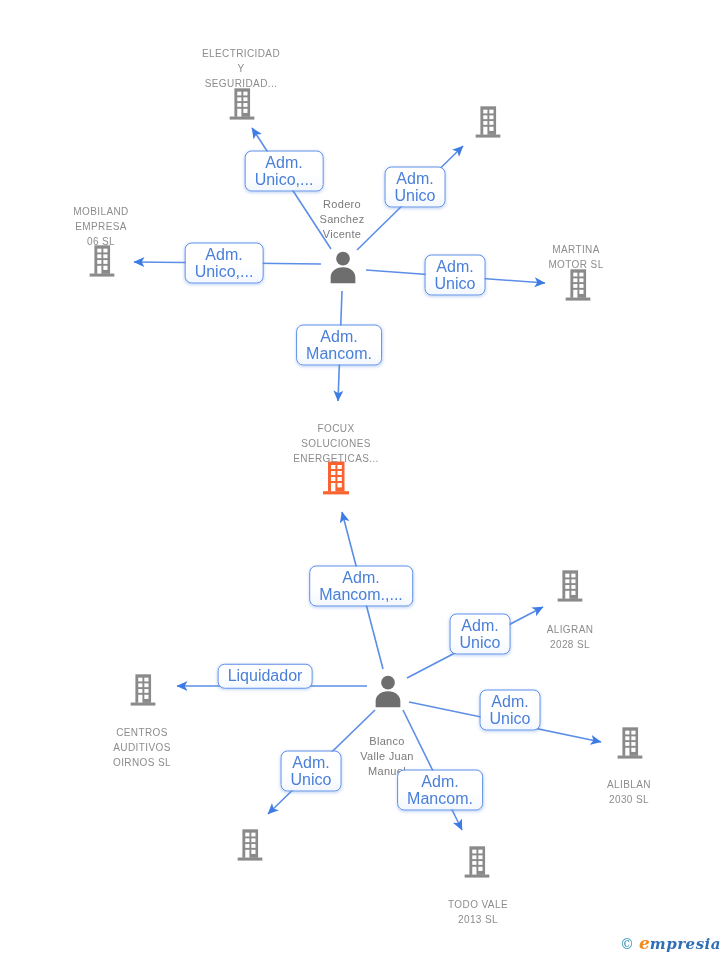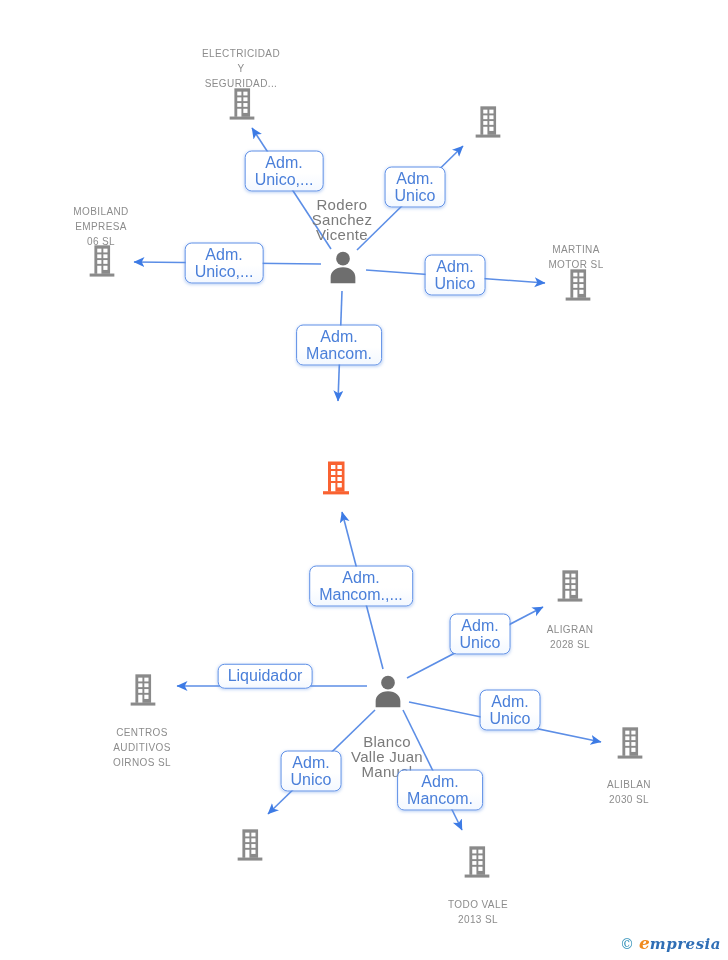--- a/index.html
+++ b/index.html
@@ -11,21 +11,21 @@
   .edges line{stroke:#5C8EE6;stroke-width:1.6;}
   .node-icon{position:absolute;transform:translate(-50%,-50%);z-index:2;line-height:0;}
   .node-icon svg{display:block;}
   .node-label{
     position:absolute;transform:translateX(-50%);z-index:2;
     white-space:pre-line;text-align:center;
   }
   .company-label{
     font-size:10px;font-weight:normal;line-height:15px;color:#8C8C8C;letter-spacing:.4px;margin-top:13px;
   }
-  .person-label{font-size:15px;line-height:15px;color:#7A7A7A;letter-spacing:.3px;}
+  .person-label{font-size:11px;line-height:15px;color:#7A7A7A;letter-spacing:.3px;}
   .edge-label{
     position:absolute;transform:translate(-50%,-50%);z-index:3;
     background:linear-gradient(180deg,#ffffff 55%,#f3f8ff 100%);
     border:1.6px solid #5C8EE6;border-radius:7px;
     padding:3px 9px;font-size:16px;line-height:16.5px;color:#4A7FD9;
     text-align:center;white-space:pre-line;
     box-shadow:0 1px 3px rgba(92,142,230,.35);
     cursor:pointer;
   }
   .watermark{
@@ -115,20 +115,23 @@
       </svg>
   </div>
   <div class="node-label company-label" style="left:576px;top:229px">MARTINA
 MOTOR SL</div>
 
   <div class="node-icon co highlight" style="left:336px;top:478px">
     <svg width="40" height="40">
         <use href="#sym-building" xlink:href="#sym-building"></use>
       </svg>
   </div>
+  <div class="node-label company-label" style="left:336px;top:408px">FOCUX
+SOLUCIONES
+ENERGETICAS...</div>
 
   <div class="node-icon co" style="left:570px;top:586px">
     <svg width="38" height="38">
         <use href="#sym-building" xlink:href="#sym-building"></use>
       </svg>
   </div>
   <div class="node-label company-label" style="left:570px;top:609px">ALIGRAN
 2028 SL</div>
 
   <div class="node-icon co" style="left:630px;top:743px">

